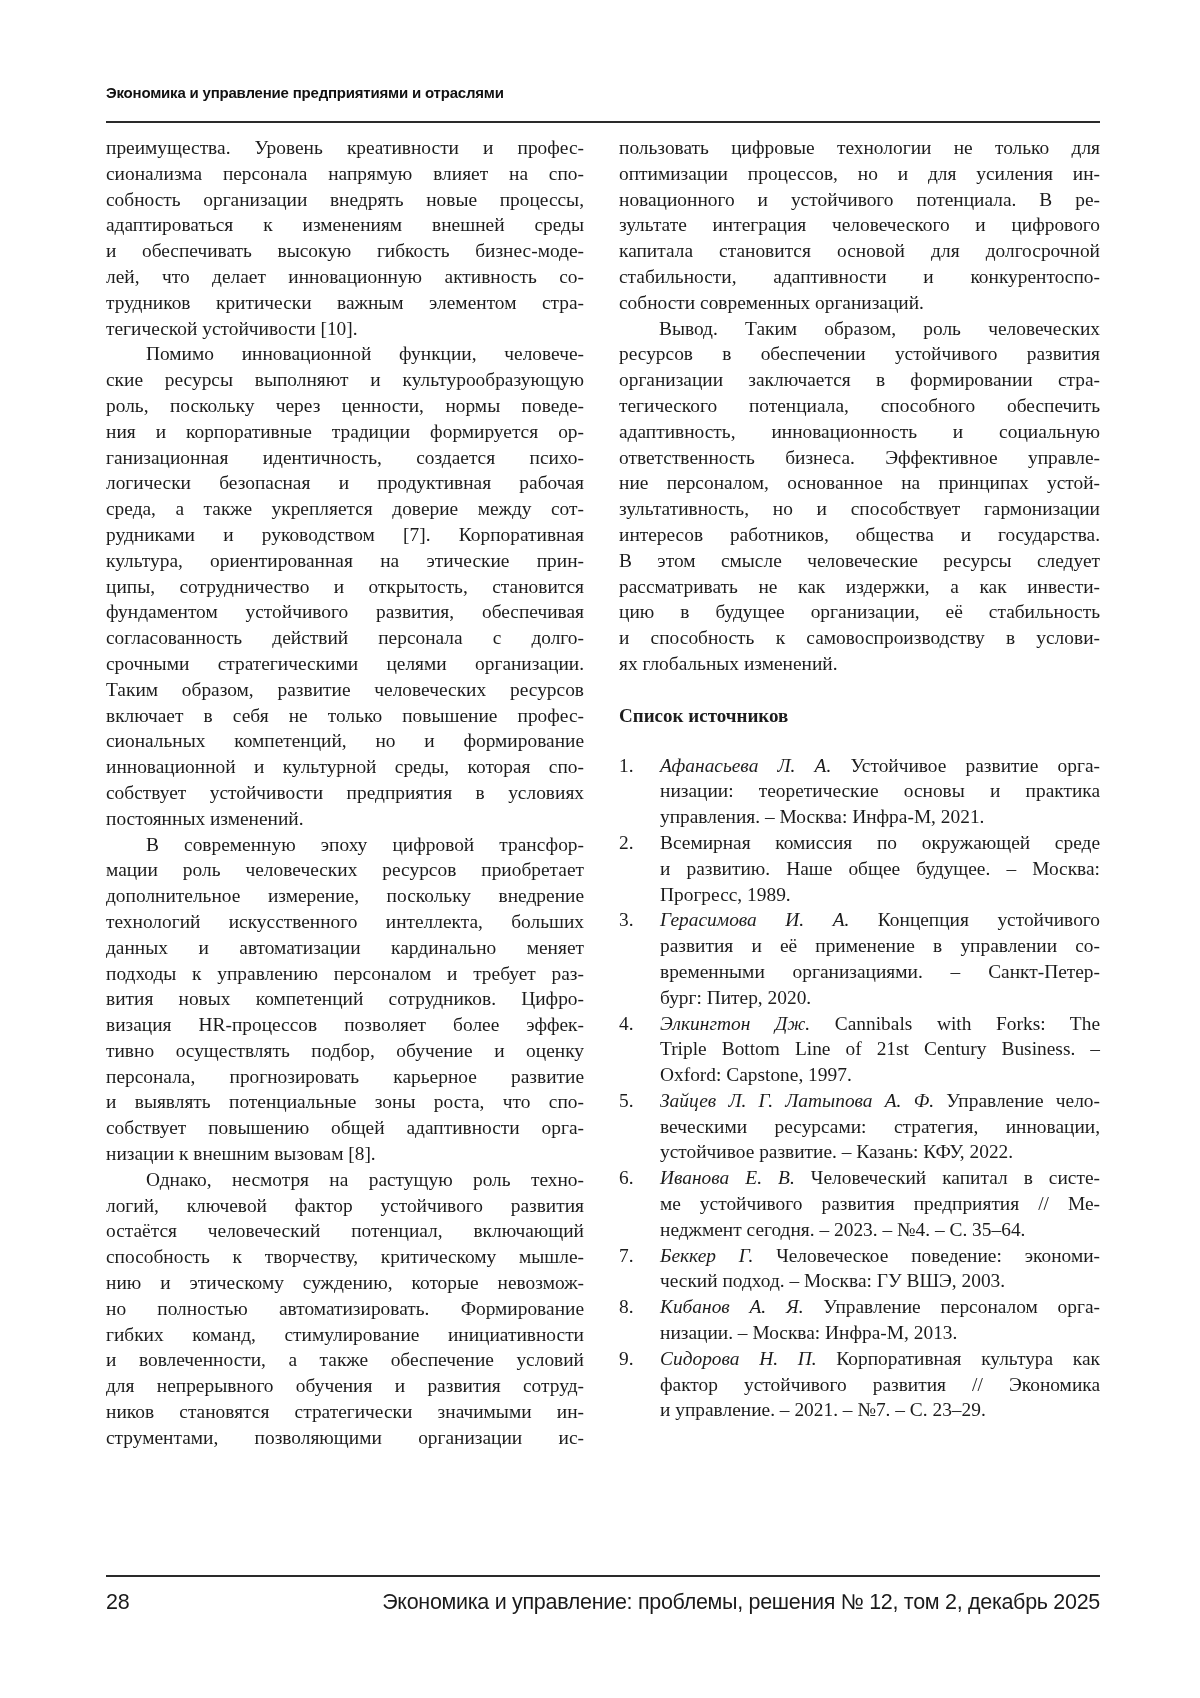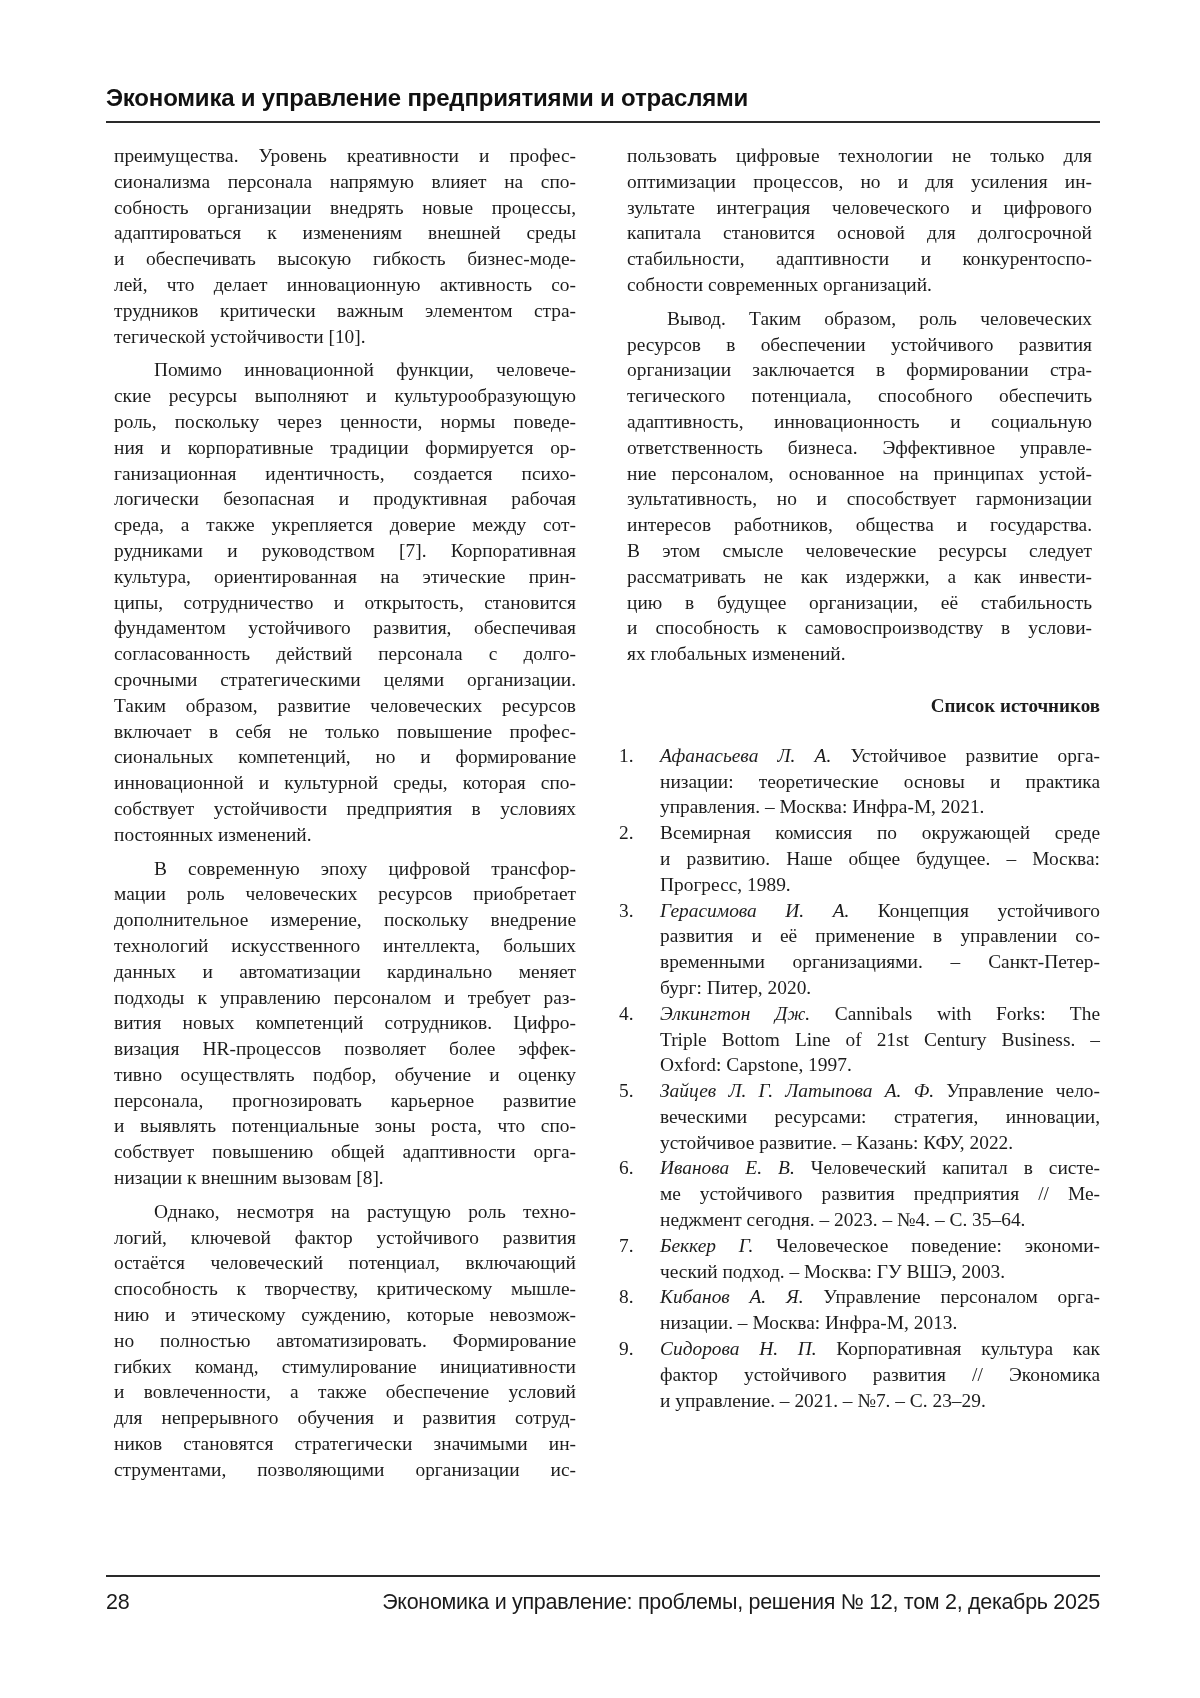--- a/index.html
+++ b/index.html
@@ -1,41 +1,41 @@
 <!DOCTYPE html>
 <html><head>
   <meta charset="utf-8">
   <style>
     html, body { margin: 0; padding: 0; background: #ffffff; }
     body { width: 1200px; height: 1698px; position: relative; overflow: hidden; color: #1a1a1a; }
     .header-title {
       position: absolute; left: 106px; top: 84px;
       font-family: "Liberation Sans", sans-serif; font-weight: bold;
-      font-size: 24px; letter-spacing: -0.2px; color: #111;
+      font-size: 15px; letter-spacing: -0.2px; color: #111;
     }
     .rule { position: absolute; left: 106px; width: 994px; height: 2px; background: #2a2a2a; }
     .rule.top { top: 121px; }
     .rule.bottom { top: 1575px; }
     .col {
       position: absolute; top: 135px;
       font-family: "Liberation Serif", serif; font-size: 19.4px; color: #1c1c1c;
     }
     .col.left { left: 106px; width: 478px; }
     .col.right { left: 619px; width: 481px; }
-    .para { margin: 8px; }
+    .para { margin: 0; }
     .ln {
       display: block; height: 25.8px; line-height: 25.8px;
       text-align: justify; text-align-last: justify; white-space: nowrap;
     }
     .ln.last { text-align-last: left; }
     .ln.indent { padding-left: 40px; }
     .bold { font-weight: normal; }
     .refs-heading {
       margin-top: 26px; height: 25.8px; line-height: 25.8px;
-      text-align: right; font-weight: bold; font-size: 19px;
+      text-align: left; font-weight: bold; font-size: 19px;
     }
     .refs { margin-top: 24px; }
     .ref { position: relative; padding-left: 41px; }
     .ref-num { position: absolute; left: 0; top: 0; line-height: 25.8px; }
     .it { font-style: italic; }
     .footer {
       position: absolute; top: 1590px; left: 106px; width: 994px;
       font-family: "Liberation Sans", sans-serif; font-size: 21.5px; color: #1a1a1a;
       letter-spacing: -0.3px;
     }
@@ -107,20 +107,21 @@
     <span class="ln">для непрерывного обучения и развития сотруд-</span>
     <span class="ln">ников становятся стратегически значимыми ин-</span>
     <span class="ln">струментами, позволяющими организации ис-</span>
   </div>
 </div>
 
 <div class="col right">
   <div class="para">
     <span class="ln">пользовать цифровые технологии не только для</span>
     <span class="ln">оптимизации процессов, но и для усиления ин-</span>
+    <span class="ln">новационного и устойчивого потенциала. В ре-</span>
     <span class="ln">зультате интеграция человеческого и цифрового</span>
     <span class="ln">капитала становится основой для долгосрочной</span>
     <span class="ln">стабильности, адаптивности и конкурентоспо-</span>
     <span class="ln last">собности современных организаций.</span>
   </div>
   <div class="para">
     <span class="ln indent"><span class="bold">Вывод.</span><span> Таким образом, роль человеческих</span></span>
     <span class="ln">ресурсов в обеспечении устойчивого развития</span>
     <span class="ln">организации заключается в формировании стра-</span>
     <span class="ln">тегического потенциала, способного обеспечить</span>

